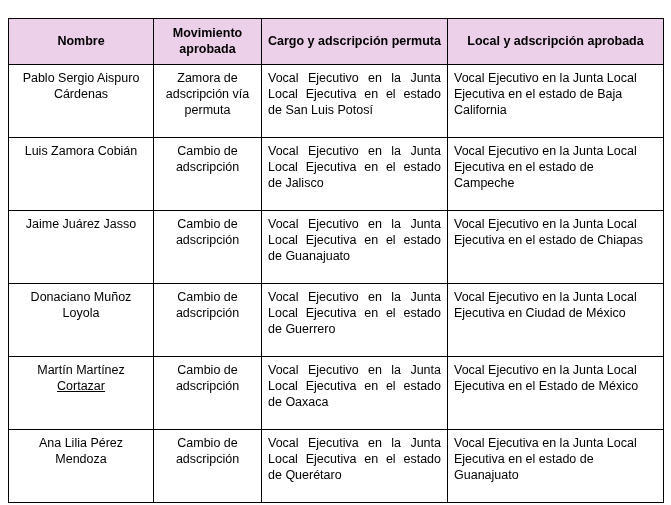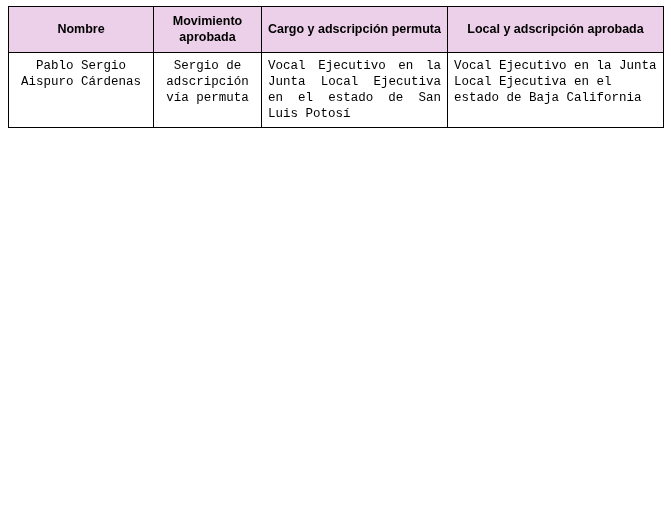--- a/index.html
+++ b/index.html
@@ -8,21 +8,21 @@
     background: #ffffff;
   }
   body {
     width: 671px;
     height: 505px;
     font-family: "Liberation Sans", sans-serif;
     color: #000000;
     overflow: hidden;
   }
   .table-wrap {
-    padding: 6px 8px 0 8px;
+    padding: 18px 8px 0 8px;
     box-sizing: border-box;
   }
   table.data-table {
     border-collapse: collapse;
     table-layout: fixed;
     width: 655px;
   }
   table.data-table th,
   table.data-table td {
     border: 1px solid #000000;
@@ -57,21 +57,21 @@
   }
   td.cell-cargo {
     text-align: justify;
     text-align-last: left;
     vertical-align: top;
   }
   td.cell-cargo-aprob {
     text-align: left;
     vertical-align: top;
   }
-  .row-tall td { height: 62px; font-family: Liberation Mono, monospace; }
+  .row-tall td { height: 62px; }
   .underline-name {
     text-decoration: underline;
   }
 </style>
 </head>
 <body>
 
 <div class="table-wrap">
   <table class="data-table">
     <colgroup>
@@ -84,19 +84,49 @@
       <tr>
         <th>Nombre</th>
         <th>Movimiento aprobada</th>
         <th>Cargo y adscripción permuta</th>
         <th>Local y adscripción aprobada</th>
       </tr>
     </thead>
     <tbody>
       <tr class="row-tall">
         <td class="cell-nombre">Pablo Sergio Aispuro Cárdenas</td>
-        <td class="cell-mov">Sergio de adscripción vía permuta</td>
+        <td class="cell-mov">Zamora de adscripción vía permuta</td>
         <td class="cell-cargo">Vocal Ejecutivo en la Junta Local Ejecutiva en el estado de San Luis Potosí</td>
         <td class="cell-cargo-aprob">Vocal Ejecutivo en la Junta Local Ejecutiva en el estado de Baja California</td>
+      </tr>
+      <tr class="row-tall">
+        <td class="cell-nombre">Luis Zamora Cobián</td>
+        <td class="cell-mov">Cambio de adscripción</td>
+        <td class="cell-cargo">Vocal Ejecutivo en la Junta Local Ejecutiva en el estado de Jalisco</td>
+        <td class="cell-cargo-aprob">Vocal Ejecutivo en la Junta Local Ejecutiva en el estado de Campeche</td>
+      </tr>
+      <tr class="row-tall">
+        <td class="cell-nombre">Jaime Juárez Jasso</td>
+        <td class="cell-mov">Cambio de adscripción</td>
+        <td class="cell-cargo">Vocal Ejecutivo en la Junta Local Ejecutiva en el estado de Guanajuato</td>
+        <td class="cell-cargo-aprob">Vocal Ejecutivo en la Junta Local Ejecutiva en el estado de Chiapas</td>
+      </tr>
+      <tr class="row-tall">
+        <td class="cell-nombre">Donaciano Muñoz Loyola</td>
+        <td class="cell-mov">Cambio de adscripción</td>
+        <td class="cell-cargo">Vocal Ejecutivo en la Junta Local Ejecutiva en el estado de Guerrero</td>
+        <td class="cell-cargo-aprob">Vocal Ejecutivo en la Junta Local Ejecutiva en Ciudad de México</td>
+      </tr>
+      <tr class="row-tall">
+        <td class="cell-nombre"><span>Martín Martínez </span><span class="underline-name">Cortazar</span></td>
+        <td class="cell-mov">Cambio de adscripción</td>
+        <td class="cell-cargo">Vocal Ejecutivo en la Junta Local Ejecutiva en el estado de Oaxaca</td>
+        <td class="cell-cargo-aprob">Vocal Ejecutivo en la Junta Local Ejecutiva en el Estado de México</td>
+      </tr>
+      <tr class="row-tall">
+        <td class="cell-nombre">Ana Lilia Pérez Mendoza</td>
+        <td class="cell-mov">Cambio de adscripción</td>
+        <td class="cell-cargo">Vocal Ejecutiva en la Junta Local Ejecutiva en el estado de Querétaro</td>
+        <td class="cell-cargo-aprob">Vocal Ejecutiva en la Junta Local Ejecutiva en el estado de Guanajuato</td>
       </tr>
     </tbody>
   </table>
 </div>
 
 </body></html>

